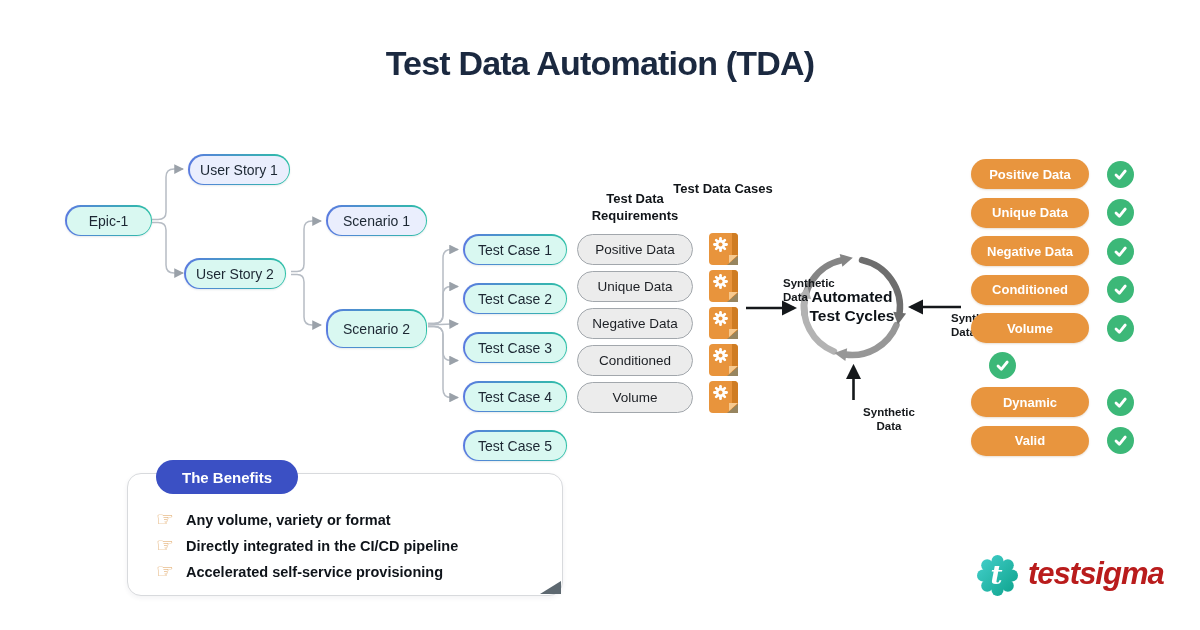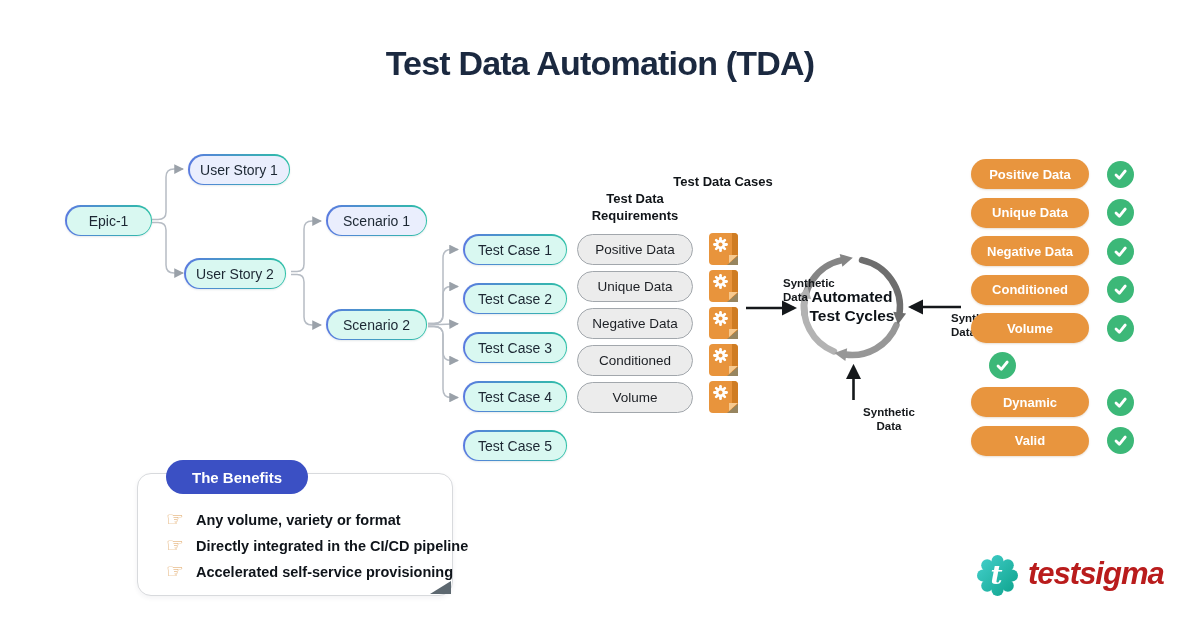--- a/index.html
+++ b/index.html
@@ -19,29 +19,29 @@
   .gpill > div { width:100%; height:100%; border-radius:15.5px; display:flex;
            align-items:center; justify-content:center; font-size:14px; font-weight:500;
            color:#1C2733; white-space:nowrap; }
   .fill-mint > div { background:#D9F8F1; }
   .fill-lav  > div { background:#EAEEFD; }
 
   .epic { left:65px;  top:205px; width:87px;  height:31px; }
   .us1  { left:188px; top:154px; width:102px; height:31px; }
   .us2  { left:184px; top:258px; width:102px; height:31px; }
   .sc1  { left:326px; top:205px; width:101px; height:31px; }
-  .sc2  { left:326px; top:309px; width:101px; height:31px; }
+  .sc2  { left:326px; top:309px; width:101px; height:39px; }
 
   .tc-col  { position:absolute; left:463px; top:234px; display:flex; flex-direction:column; gap:18px; }
   .tc-col .gpill { position:relative; width:104px; height:31px; }
 
   .col-header { position:absolute; text-align:center; font-size:13px; font-weight:700;
                 line-height:1.27; color:#101418; }
   .req-header   { left:569px; top:191px; width:132px; }
-  .cases-header { left:673px; top:174px; width:100px; }
+  .cases-header { left:673px; top:181px; width:100px; }
 
   .req-col { position:absolute; left:577px; top:234px; display:flex; flex-direction:column; gap:6px; }
   .req-pill { width:116px; height:31px; border-radius:16px; background:#ECECEC;
               border:1px solid #A2A7AC; display:flex; align-items:center; justify-content:center;
               font-size:13.5px; font-weight:500; color:#1C1F24; white-space:nowrap; }
 
   .icon-col { position:absolute; left:709px; top:233px; display:flex; flex-direction:column; gap:5px; }
   .case-icon { position:relative; width:29px; height:32px; background:#E8943C; border-radius:4px; }
   .case-icon .spine { position:absolute; right:0; top:0; width:6px; height:100%;
                       background:#CF7C22; border-radius:0 4px 4px 0; }
@@ -60,23 +60,23 @@
 
   .out-col { position:absolute; left:971px; top:159px; display:flex; flex-direction:column; gap:8.5px; }
   .out-row { display:flex; align-items:center; }
   .out-pill { width:118px; height:30px; border-radius:15px; background:#E8953E;
               display:flex; align-items:center; justify-content:center;
               font-size:13px; font-weight:600; color:#fff; white-space:nowrap;
               box-shadow:0 1px 2px rgba(120,70,10,.18); }
   .check { width:27px; height:27px; border-radius:50%; background:#3CB878; margin-left:18px;
            display:flex; align-items:center; justify-content:center; }
 
-  .benefits-box { position:absolute; left:127px; top:473px; width:316px; height:123px;
+  .benefits-box { position:absolute; left:127px; top:473px; width:436px; height:123px;
                   background:#fff; border:1px solid #D8DADD; border-radius:14px;
-                  box-shadow:0 2px 5px rgba(30,40,60,.06);margin-left:10px; }
+                  box-shadow:0 2px 5px rgba(30,40,60,.06); }
   .benefits-title { position:absolute; left:28px; top:-14px; width:142px; height:34px;
                   border-radius:17px; background:#3B50C4; color:#fff; display:flex;
                   align-items:center; justify-content:center; font-size:15px; font-weight:700; }
   .benefits-list { margin:33px 0 0 28px; }
   .benefit-row { height:26px; display:flex; align-items:center; gap:12px; }
   .finger-icon { font-size:20px; color:#DD9E57; line-height:1; transform:translateY(-1px); }
   .benefit-text { font-size:14.5px; font-weight:700; color:#0F141A; white-space:nowrap; }
   .benefits-fold { position:absolute; right:1px; bottom:1px; width:21px; height:13px;
                   background:#5D6870; clip-path:polygon(0 100%,100% 0,100% 100%); }
 

